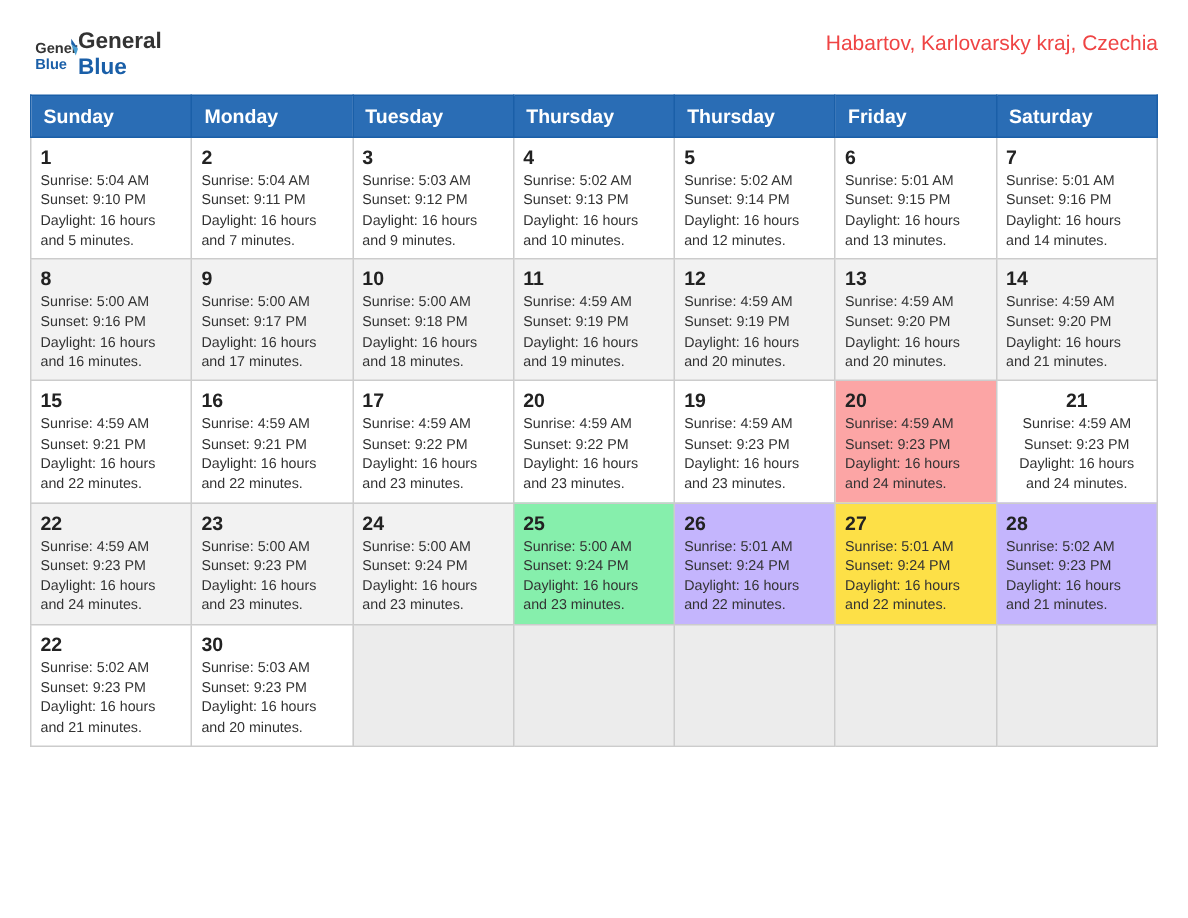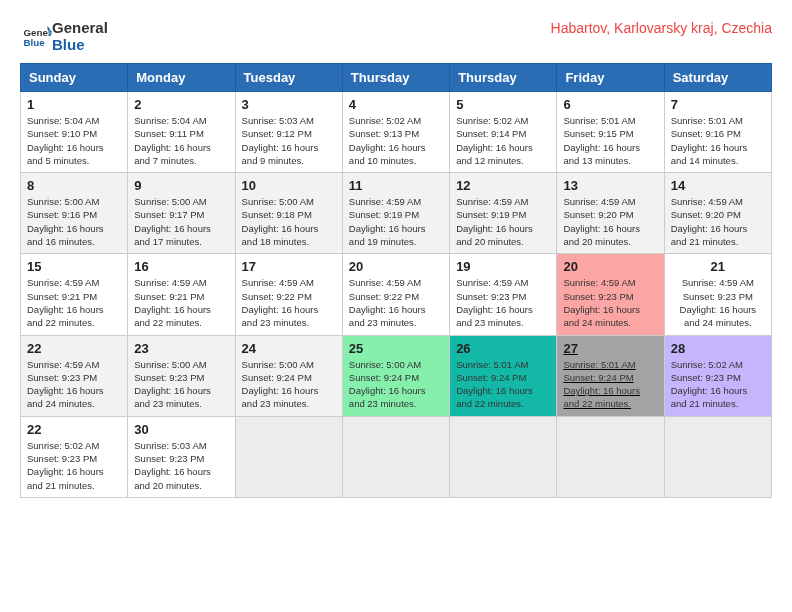--- a/index.html
+++ b/index.html
@@ -212,25 +212,25 @@
           <div class="day-info">Sunrise: 5:00 AM<br>Sunset: 9:23 PM<br>Daylight: 16 hours and 23 minutes.</div>
         </td>
         <td style="background-color: rgb(242, 242, 242);">
           <span class="day-num">24</span>
           <div class="day-info">Sunrise: 5:00 AM<br>Sunset: 9:24 PM<br>Daylight: 16 hours and 23 minutes.</div>
         </td>
         <td style="background-color: #86efac;">
           <span class="day-num">25</span>
           <div class="day-info">Sunrise: 5:00 AM<br>Sunset: 9:24 PM<br>Daylight: 16 hours and 23 minutes.</div>
         </td>
-        <td style="background-color: #14b8a6;">
+        <td style="background-color: #c4b5fd;">
           <span class="day-num">26</span>
           <div class="day-info">Sunrise: 5:01 AM<br>Sunset: 9:24 PM<br>Daylight: 16 hours and 22 minutes.</div>
         </td>
-        <td style="background-color: #a3a3a3; text-decoration: underline;">
+        <td style="background-color: #fde047;">
           <span class="day-num">27</span>
           <div class="day-info">Sunrise: 5:01 AM<br>Sunset: 9:24 PM<br>Daylight: 16 hours and 22 minutes.</div>
         </td>
         <td style="background-color: #c4b5fd;">
           <span class="day-num">28</span>
           <div class="day-info">Sunrise: 5:02 AM<br>Sunset: 9:23 PM<br>Daylight: 16 hours and 21 minutes.</div>
         </td>
       </tr>
       <tr style="background-color: rgb(255, 255, 255);">
         <td style="background-color: rgb(255, 255, 255);">

